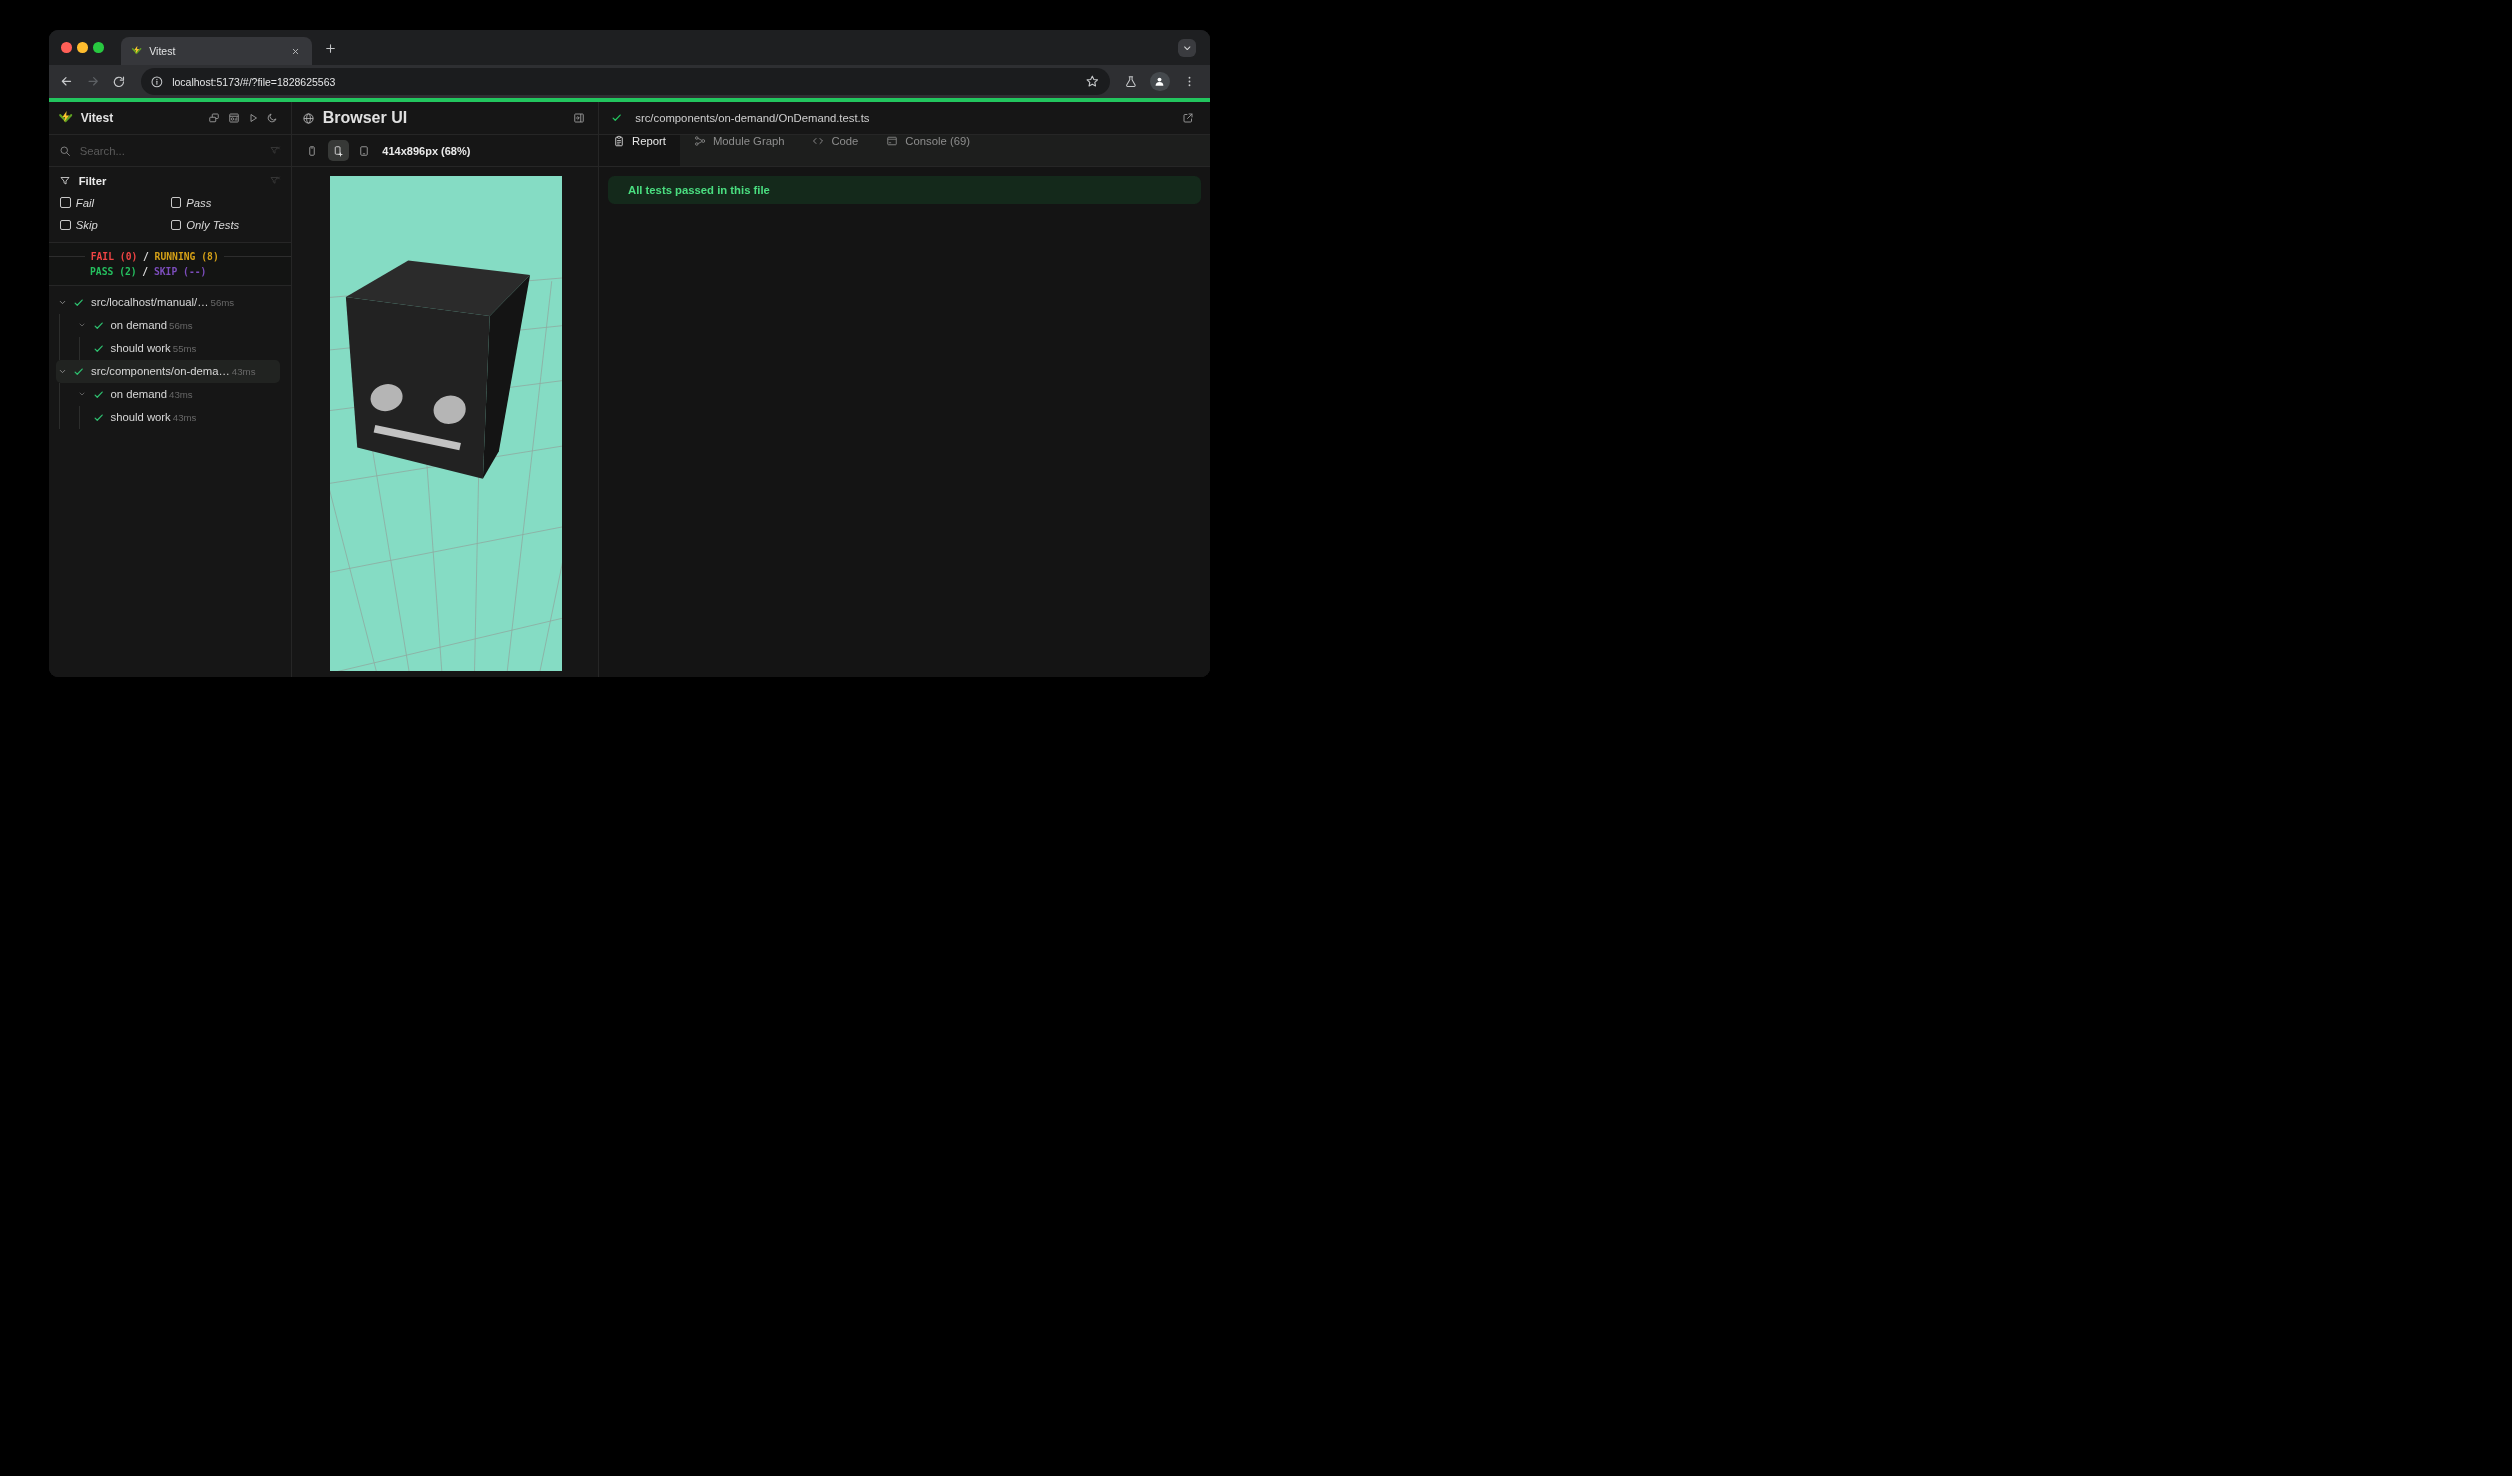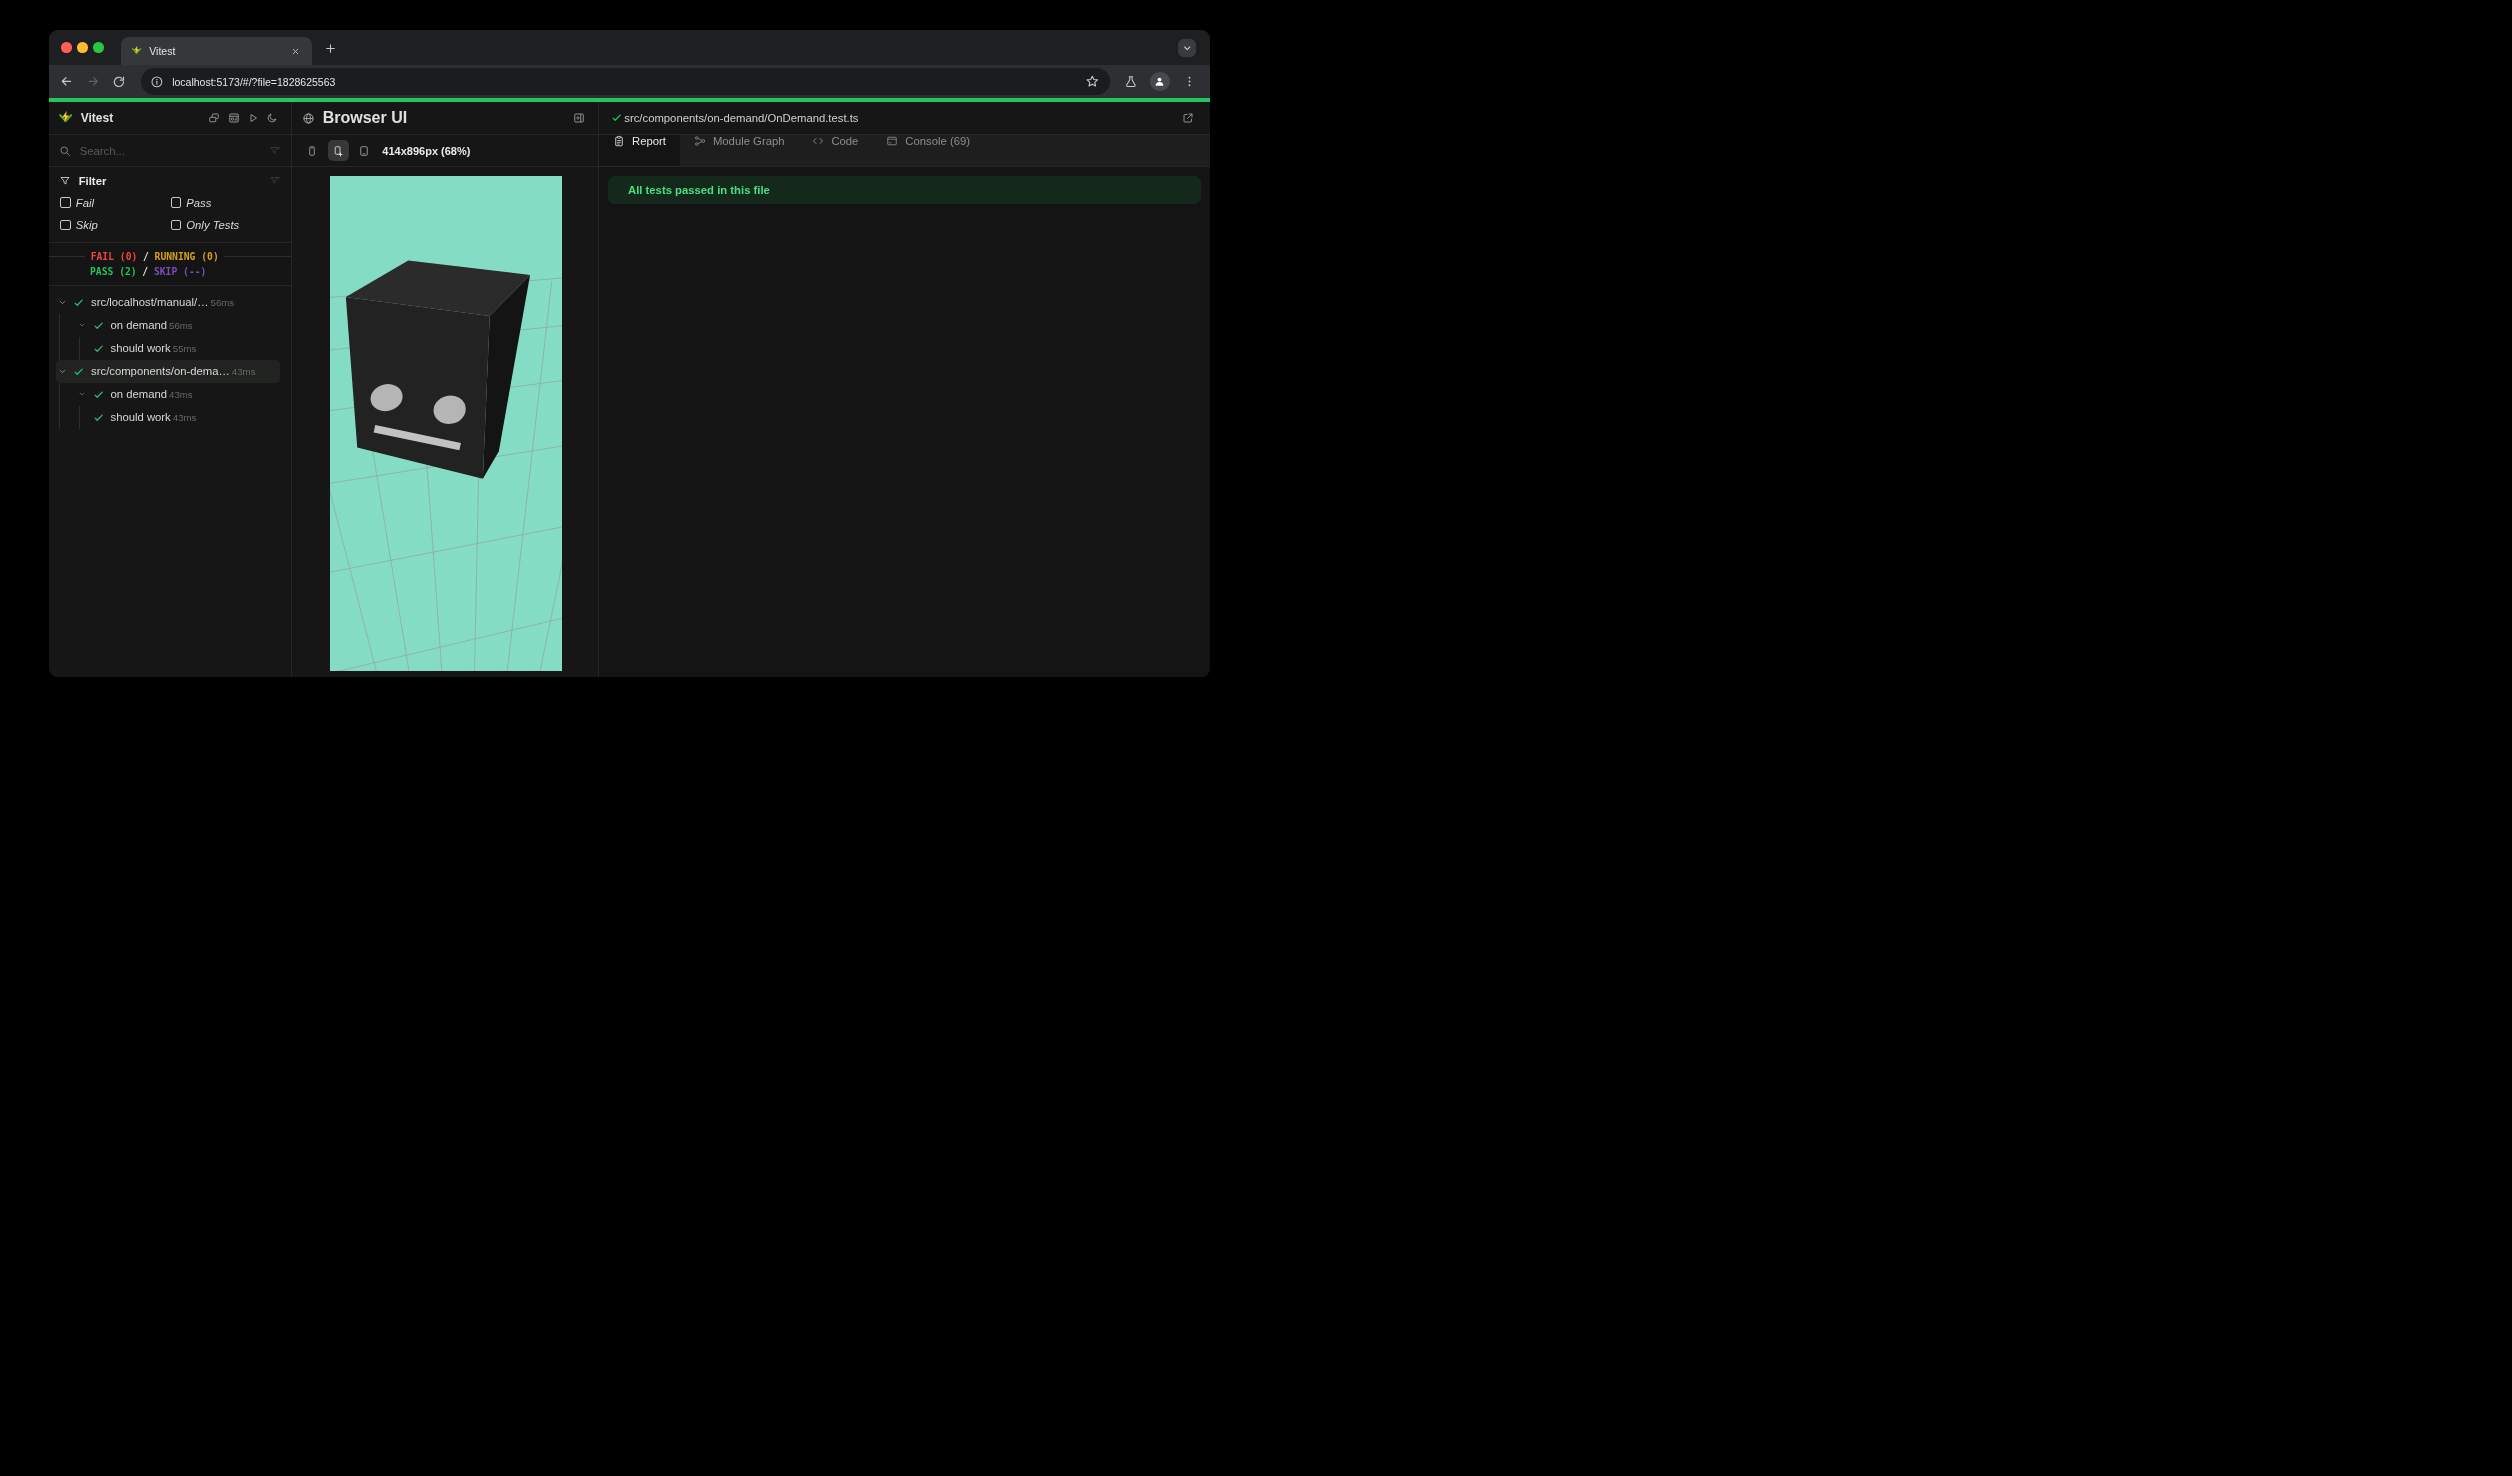--- a/index.html
+++ b/index.html
@@ -78,21 +78,21 @@
   .m-toolbar { height:32px; flex:none; display:flex; align-items:center; gap:4.9px; padding:0 9.7px; border-bottom:0.8px solid #262626; }
   .devbtn { width:21px; height:21px; display:flex; align-items:center; justify-content:center; color:#a9a9a9; border-radius:4.9px; }
   .devbtn.active { background:#373937; color:#e3e3e3; }
   .vp-label { font-size:11px; font-weight:700; color:#eaeaea; margin-left:3px; }
   .m-body { flex:1; position:relative; background:#161616; }
   .viewport { position:absolute; left:38px; top:9px; width:232px; height:495px; background:#85dcc4; overflow:hidden; }
 
   
   .report { flex:1; display:flex; flex-direction:column; min-width:0; }
   .r-header { height:33px; flex:none; display:flex; align-items:center; padding:0 12px; border-bottom:0.8px solid #262626; }
-  .r-path { font-size:11.3px; color:#cfcfcf; margin-left:2px; flex:1; white-space:nowrap; overflow:hidden; }
+  .r-path { font-size:11.3px; color:#cfcfcf; margin-left:13px; flex:1; white-space:nowrap; overflow:hidden; }
   .r-tabs { height:32px; flex:none; background:#1d1e1d; display:flex; align-items:stretch; border-bottom:0.8px solid #262626; }
   .rtab { display:flex; align-items:flex-start; gap:7.3px; padding:0 13.8px; font-size:11.3px; color:#8d8d8d; white-space:nowrap; }
   .rtab.active { background:#141414; color:#e8e8e8; }
   .rtab .ticon { color:inherit; }
   .r-tabs .fill { flex:1; }
   .r-body { flex:1; background:#141414; padding:9px; }
   .banner { height:27.5px; background:#14291b; border-radius:6.5px; display:flex; align-items:center; padding:0 20px; font-size:11.3px; font-weight:700; color:#4ade80; }
 </style>
 </head>
 <body>
@@ -273,21 +273,21 @@
               <span>Only Tests</span>
             </label>
         </div>
       </div>
 
       <div class="s-stats">
         <div class="st-row">
           <span class="st-rule left"></span>
           <span class="c-fail">FAIL (0)</span>
           <span class="c-sep">/</span>
-          <span class="c-run">RUNNING (0)</span>
+          <span class="c-run">RUNNING (8)</span>
           <span class="st-rule right"></span>
         </div>
         <div class="st-row st-row2">
           <span class="c-pass">PASS (2)</span>
           <span class="c-sep">/</span>
           <span class="c-skip">SKIP (--)</span>
         </div>
       </div>
 
       <div class="s-tree">

